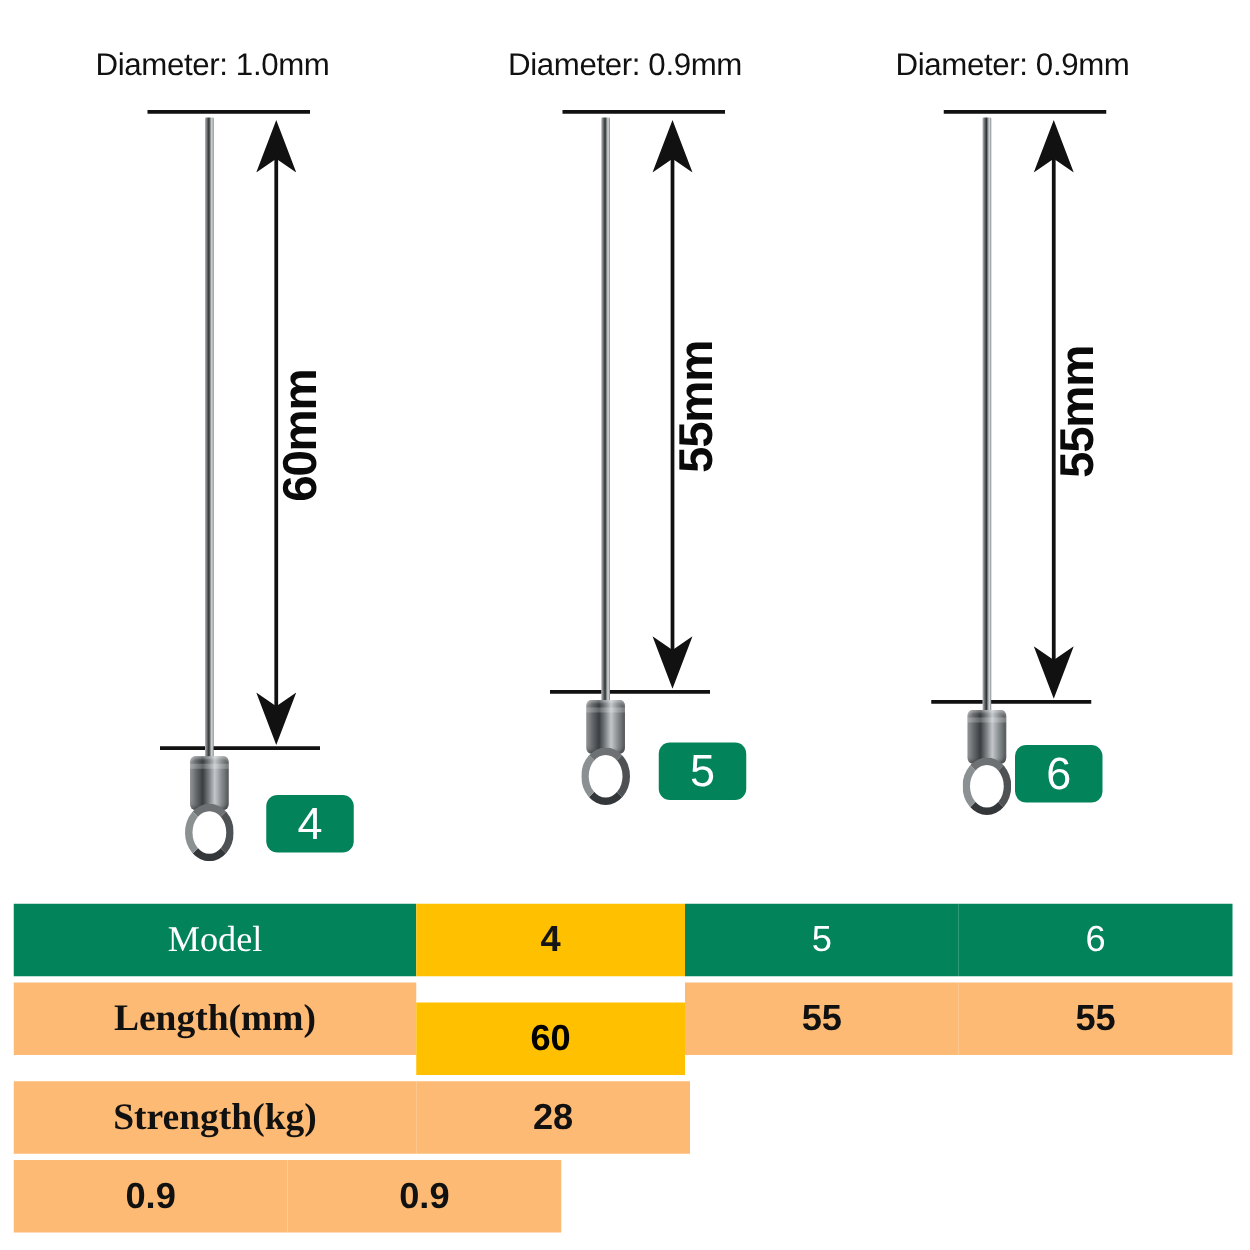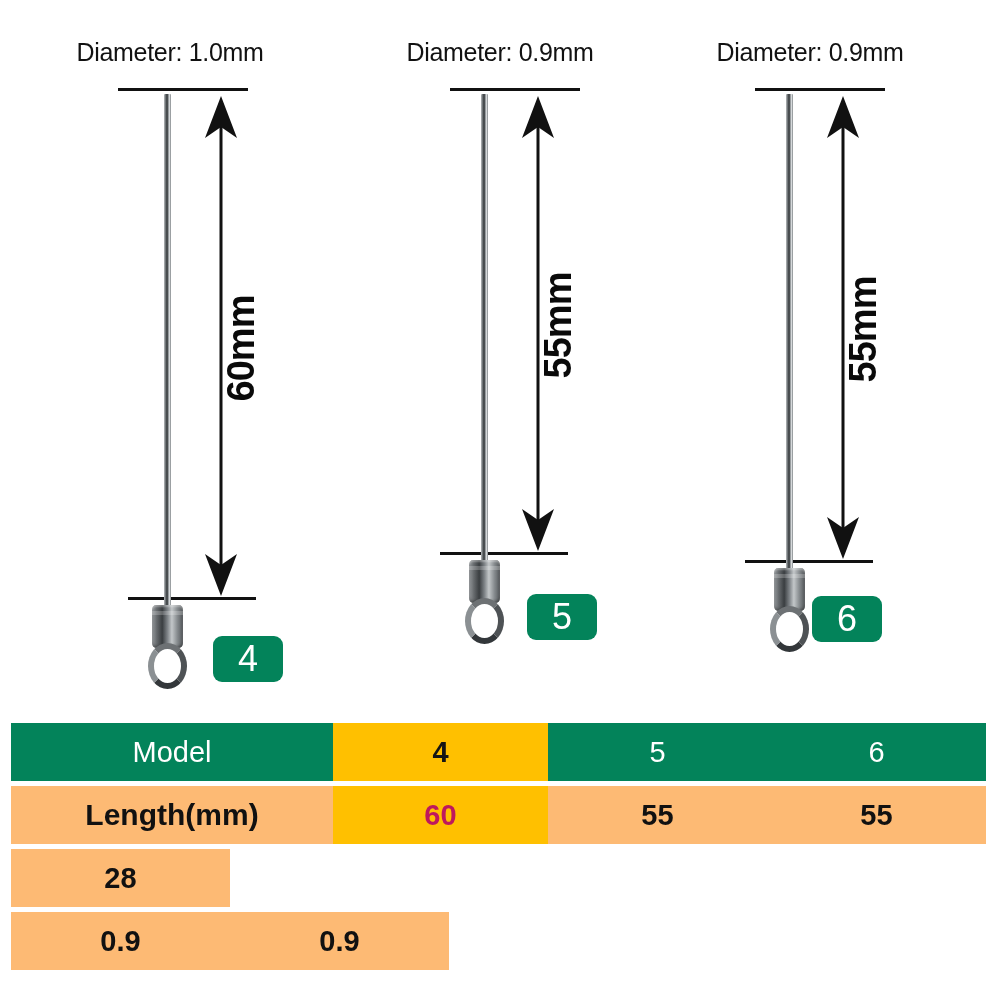--- a/index.html
+++ b/index.html
@@ -102,30 +102,30 @@
     width: 975px;
   }
   .trow { display: flex; width: 100%; margin-bottom: 5px; }
   .trow:last-child { margin-bottom: 0; }
   .tcell {
     display: flex; align-items: center; justify-content: center;
     height: 58px;
     font-size: 29px;
     text-align: center;
   }
-  .c-label { width: 322px; }
+  .c-label { width: 322px; font-family: Liberation Serif, serif; }
   .c-v1    { width: 215px; }
   .c-v2    { width: 219px; }
   .c-v3    { width: 219px; }
 
   .head .tcell { background: #03835a; color: #ffffff; font-weight: 400; }
   .head .c-v1  { background: #ffc000; color: #151515; font-weight: 700; }
 
   .body .tcell { background: #fdba74; color: #111111; font-weight: 700; }
-  .body .c-v1  { background: #ffc000; color: #be185d; }
+  .body .c-v1  { background: #ffc000; color: #000000; margin-top: 16px; }
   .body .c-label { font-size: 30px; }
 </style>
 </head>
 <body>
 
 <div id="root">
 
   <div class="product" style="left:0px; width:340px; height:720px;">
 
     <div class="prod-label" style="left:0px; top:38px; width:340px;">Diameter: 1.0mm</div>
@@ -219,20 +219,21 @@
     </div>
 
     <div class="trow body">
       <div class="tcell c-label">Length(mm)</div>
       <div class="tcell c-v1">60</div>
       <div class="tcell c-v2">55</div>
       <div class="tcell c-v3">55</div>
     </div>
 
     <div class="trow body">
+      <div class="tcell c-label">Strength(kg)</div>
       <div class="tcell c-v3">28</div>
     </div>
 
     <div class="trow body">
       <div class="tcell c-v2">0.9</div>
       <div class="tcell c-v3">0.9</div>
     </div>
 
   </div>
 </div>

